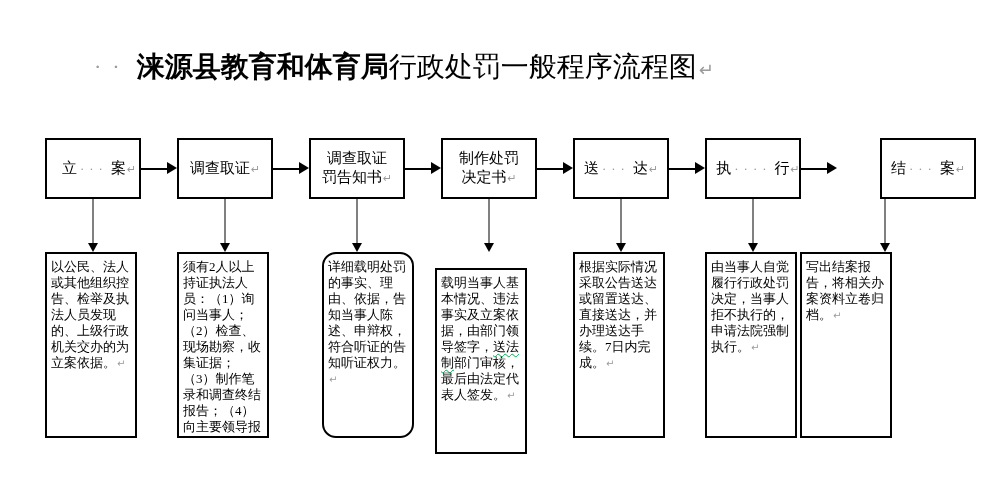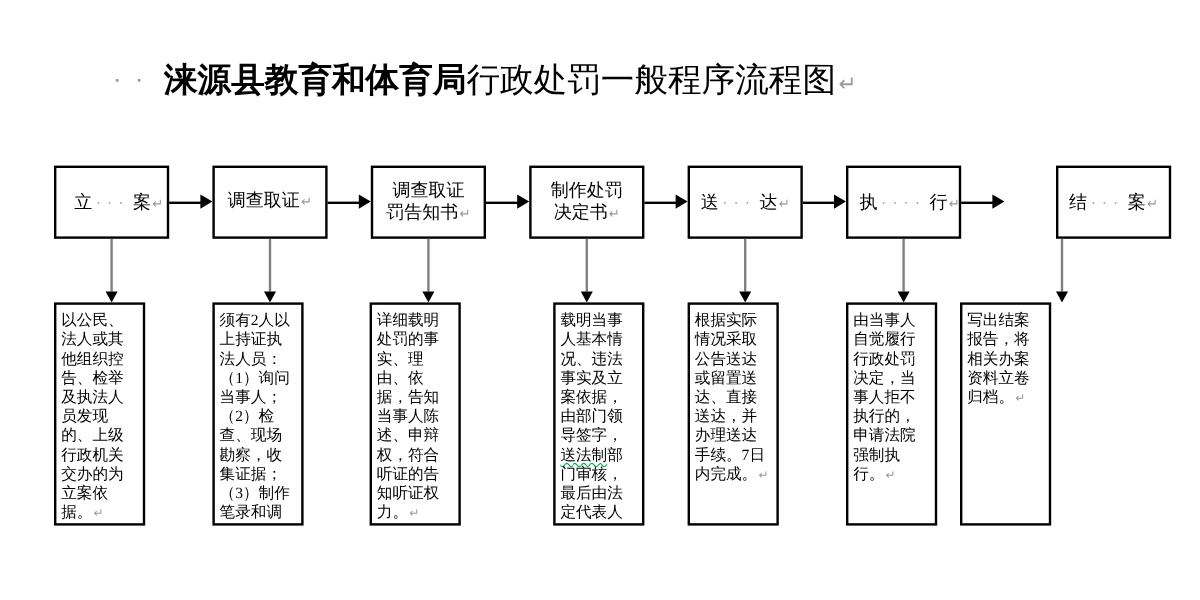--- a/index.html
+++ b/index.html
@@ -24,21 +24,21 @@
     position:absolute;top:138px;width:96px;height:61px;border:2px solid var(--border-black);
     box-sizing:border-box;background:#fff;display:flex;flex-direction:column;
     justify-content:center;align-items:center;text-align:center;
     font-size:15px;line-height:19px;
   }
   .label-line{white-space:nowrap;}
   .label-line .mark{color:var(--mark-gray);letter-spacing:5px;margin:0 3px;font-size:13px;}
   .label-line .pilcrow{font-size:11px;margin-left:1px;}
 
   .detail-box{
-    position:absolute;top:252px;width:76px;height:186px;border:2px solid var(--border-black);
+    position:absolute;top:252px;width:92px;height:186px;border:2px solid var(--border-black);
     box-sizing:border-box;background:#fff;padding:5px 4px;font-size:13px;line-height:16px;
     text-align:left;overflow:hidden;
   }
   .detail-box .pilcrow{font-size:10px;margin-left:1px;}
   .squiggle{
     text-decoration:underline;text-decoration-style:wavy;
     text-decoration-color:var(--squiggle-green);text-decoration-thickness:1px;
     text-underline-offset:2px;
   }
 
@@ -87,34 +87,34 @@
         <div class="hhead"></div>
       </div>
       <div class="step-box" style="left: 309px;">
         <div class="label-line"><span class="label-text">调查取证</span></div>
         <div class="label-line"><span class="label-text">罚告知书</span><span class="pilcrow">↵</span></div>
       </div>
       <div class="varrow" style="left: 352px;">
         <div class="vline"></div>
         <div class="vhead"></div>
       </div>
-      <div class="detail-box" style="left: 308px;"><span class="detail-text">详细载明处罚的事实、理由、依据，告知当事人陈述、申辩权，符合听证的告知听证权力。</span><span class="pilcrow">↵</span></div>
+      <div class="detail-box" style="left: 322px; border-radius: 14px;"><span class="detail-text">详细载明处罚的事实、理由、依据，告知当事人陈述、申辩权，符合听证的告知听证权力。</span><span class="pilcrow">↵</span></div>
       <div class="harrow" style="left: 405px;">
         <div class="hline"></div>
         <div class="hhead"></div>
       </div>
       <div class="step-box" style="left: 441px;">
         <div class="label-line"><span class="label-text">制作处罚</span></div>
         <div class="label-line"><span class="label-text">决定书</span><span class="pilcrow">↵</span></div>
       </div>
       <div class="varrow" style="left: 484px;">
         <div class="vline"></div>
         <div class="vhead"></div>
       </div>
-      <div class="detail-box" style="left: 461px;"><span class="detail-text">载明当事人基本情况、违法事实及立案依据，由部门领导签字，</span><span class="squiggle">送法制</span><span class="detail-text">部门审核，最后由法定代表人签发。</span><span class="pilcrow">↵</span></div>
+      <div class="detail-box" style="left: 435px; margin-top: 16px;"><span class="detail-text">载明当事人基本情况、违法事实及立案依据，由部门领导签字，</span><span class="squiggle">送法制</span><span class="detail-text">部门审核，最后由法定代表人签发。</span><span class="pilcrow">↵</span></div>
       <div class="harrow" style="left: 537px;">
         <div class="hline"></div>
         <div class="hhead"></div>
       </div>
       <div class="step-box" style="left: 573px;">
         <div class="label-line"><span class="label-text">送</span><span class="mark">···</span><span class="label-text">达</span><span class="pilcrow">↵</span></div>
       </div>
       <div class="varrow" style="left: 616px;">
         <div class="vline"></div>
         <div class="vhead"></div>

